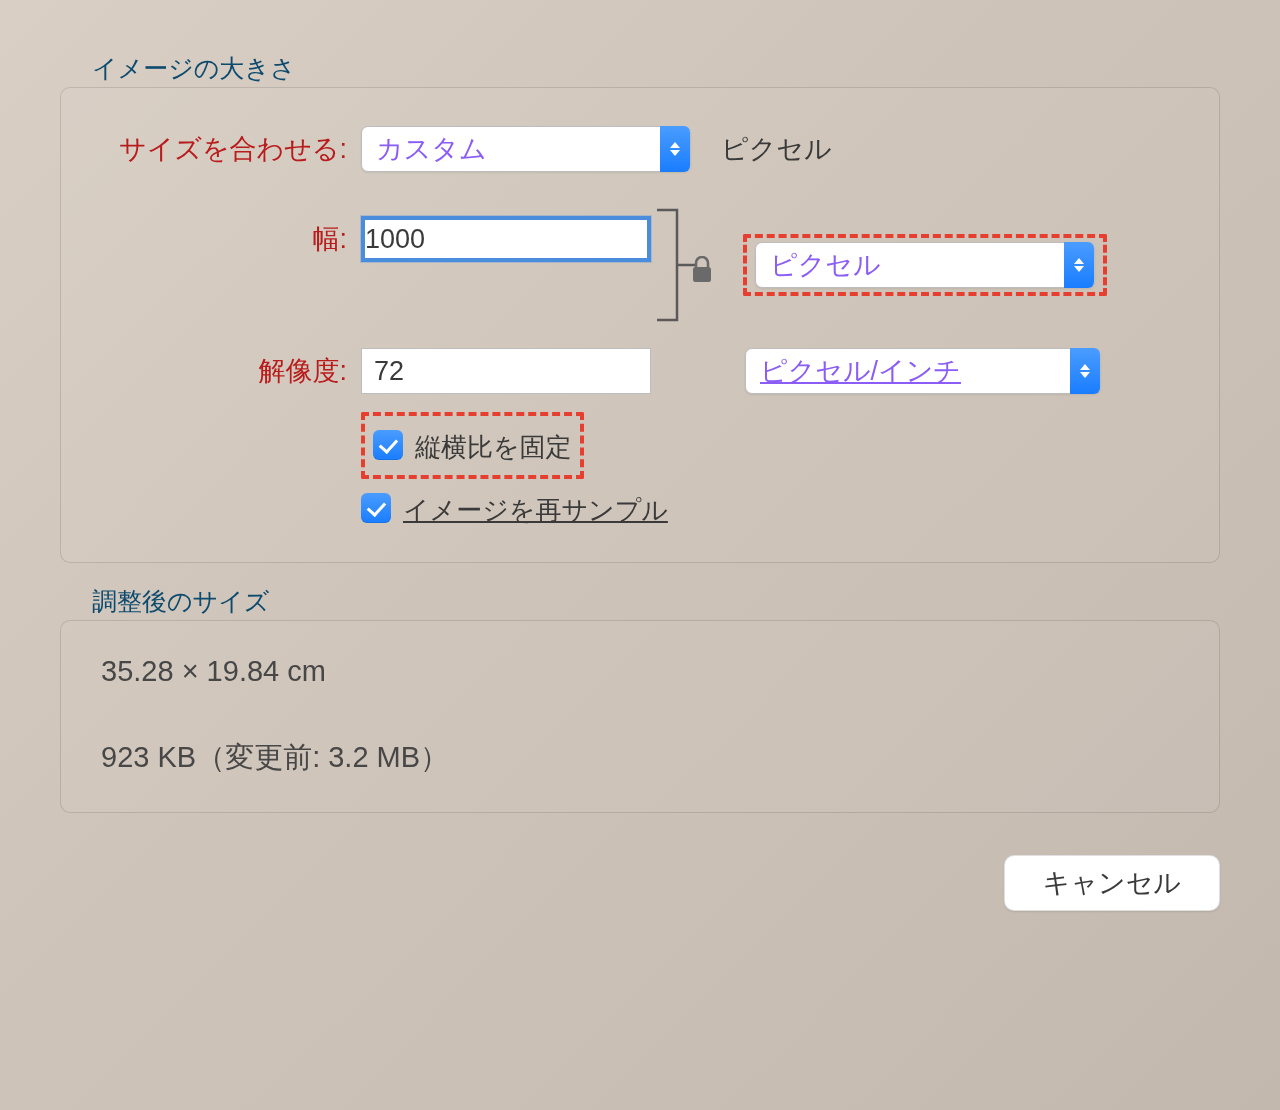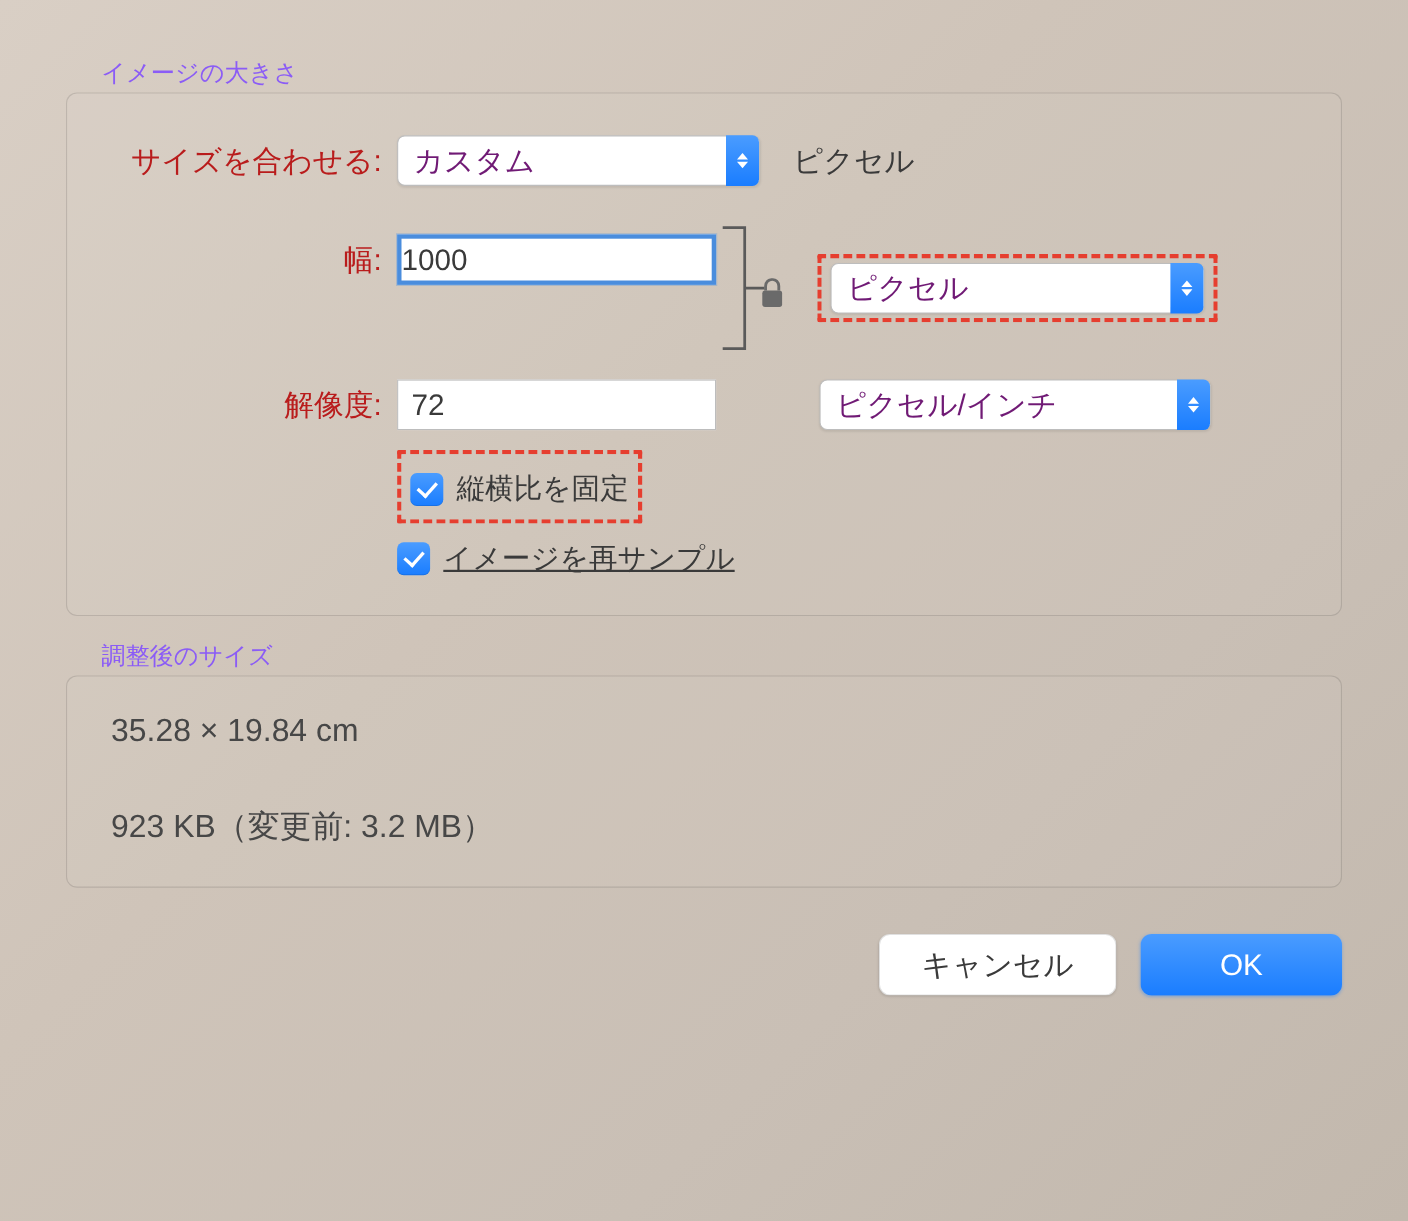--- a/index.html
+++ b/index.html
@@ -11,23 +11,23 @@
       color: #3a3a3a;
       width: 1280px;
       height: 1110px;
       background: linear-gradient(135deg, #d9cfc5 0%, #cfc4b9 40%, #c9bfb5 70%, #c2b8ad 100%);
       overflow: hidden;
     }
     .content {
       padding: 30px 60px 30px 60px;
     }
     .group-title {
-      font-size: 22px;
+      font-size: 25px;
       margin: 22px 0 2px 32px;
-      color: #8b5cf6;
+      color: #0c4a6e;
     }
     .groupbox {
       border: 1px solid rgba(0,0,0,0.12);
       border-radius: 10px;
       background: rgba(255,255,255,0.04);
       padding: 20px 30px 28px 30px;
       position: relative;
     }
     .row {
       display: flex;
@@ -45,21 +45,21 @@
     .dropdown {
       display: inline-flex;
       align-items: center;
       justify-content: space-between;
       height: 46px;
       background: #fff;
       border: 1px solid #bdbdbd;
       border-radius: 7px;
       padding: 0 0 0 14px;
       font-size: 27px;
-      color: #701a75;
+      color: #8b5cf6;
       box-shadow: 0 1px 2px rgba(0,0,0,0.08);
       position: relative;
     }
     .dropdown .arrows {
       width: 30px;
       height: 46px;
       margin-left: 12px;
       background: linear-gradient(180deg, #4a9cff 0%, #1a7dff 100%);
       border-radius: 0 6px 6px 0;
       display: flex;
@@ -98,21 +98,20 @@
     .bracket-lock {
       position: relative;
       width: 60px;
       height: 130px;
       display: flex;
       align-items: center;
       justify-content: flex-start;
     }
     .checkbox-row {
       display: flex;
-      align-items: center;
       margin: 10px 0 6px 0;
     }
     .checkbox {
       width: 30px;
       height: 30px;
       border-radius: 6px;
       background: linear-gradient(180deg, #4a9cff 0%, #1a7dff 100%);
       margin-right: 12px;
       display: flex;
       align-items: center;
@@ -218,21 +217,21 @@
           <span>ピクセル</span>
           <span class="arrows"></span>
         </div>
       </div>
     </div>
 
     <div class="row" style="margin-top:18px;">
       <div class="label">解像度:</div>
       <input class="text-input" value="72" style="">
       <div style="width:94px;"></div>
-      <div class="dropdown" style="width:356px;">
+      <div class="dropdown" style="width:356px;text-decoration:underline;">
         <span>ピクセル/インチ</span>
         <span class="arrows"></span>
       </div>
     </div>
 
     <div style="margin-left:270px;margin-top:14px;">
       <span class="highlight-red" style="display:inline-block;">
         <span class="checkbox-row">
           <span class="checkbox"></span>
           <span>縦横比を固定</span>
@@ -248,16 +247,15 @@
 
   <div class="group-title">調整後のサイズ</div>
   <div class="result-box">
     <div class="result-line">35.28 × 19.84 cm</div>
     <div style="height:18px;"></div>
     <div class="result-line">923 KB（変更前: 3.2 MB）</div>
   </div>
 
   <div class="button-row">
     <div class="btn btn-default">キャンセル</div>
-    <div class="btn btn-primary">OK</div>
   </div>
 
 </div>
 
 </body></html>

